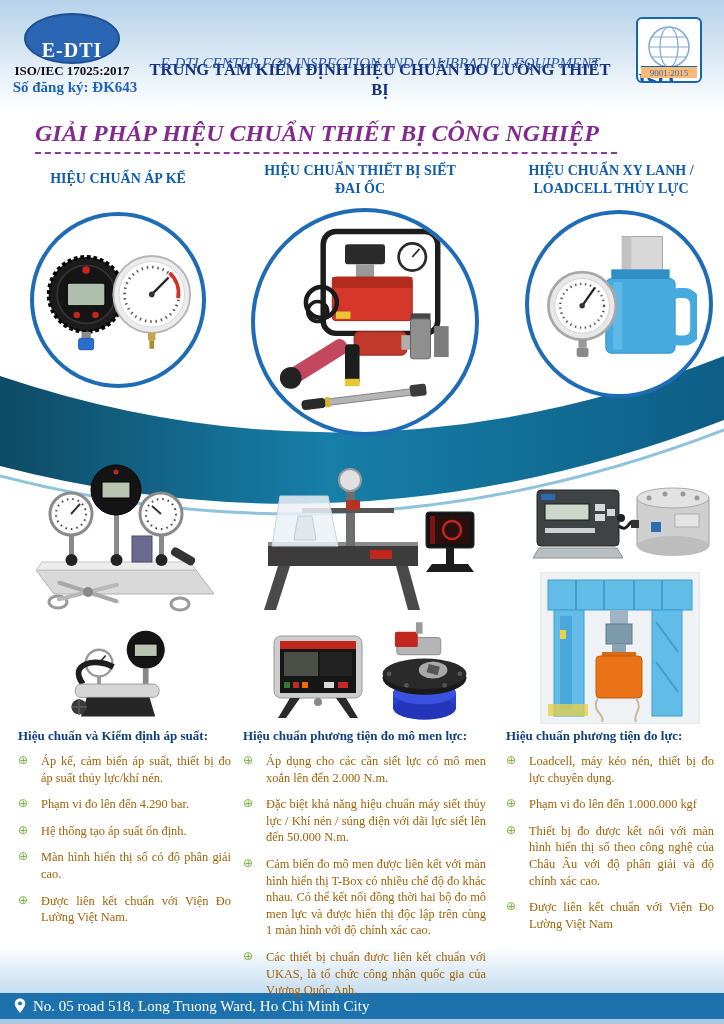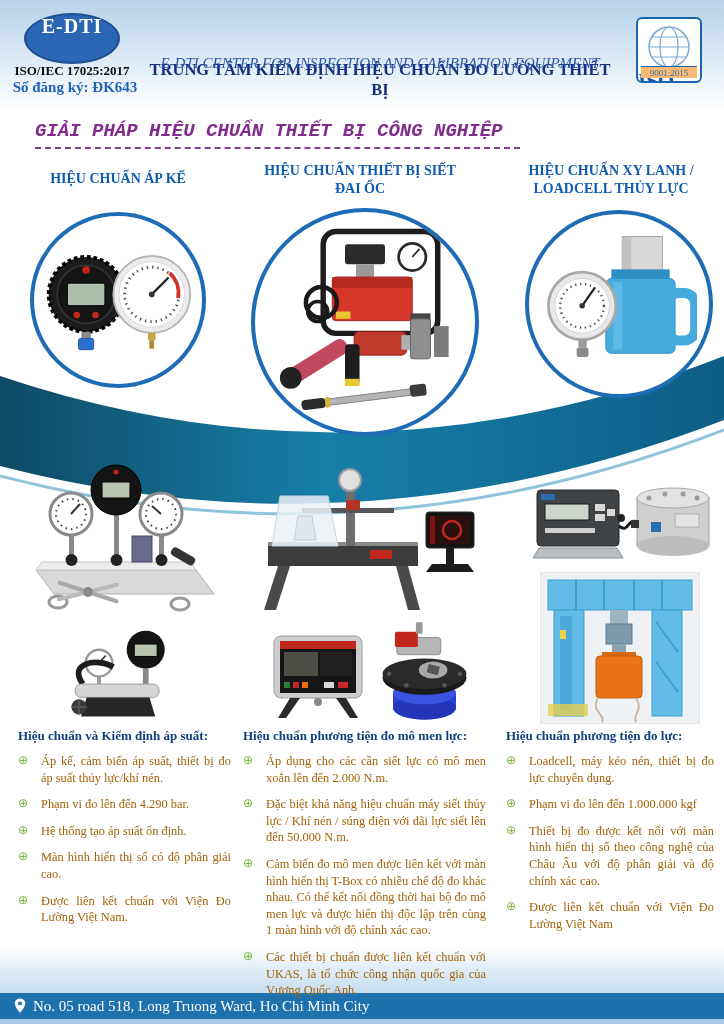--- a/index.html
+++ b/index.html
@@ -3,42 +3,42 @@
 <meta charset="utf-8">
 <style>
   html,body{margin:0;padding:0;background:#fff;}
   .page{position:relative;width:724px;height:1024px;background:#ffffff;overflow:hidden;
         font-family:"Liberation Serif","DejaVu Serif",serif;}
 
   
   .hdr{position:absolute;left:0;top:0;width:724px;height:112px;
        background:linear-gradient(180deg,#b7d2e9 0%,#cfe1f1 35%,#eaf2f9 70%,#ffffff 100%);}
   .logo-ellipse{position:absolute;left:24px;top:13px;width:92px;height:47px;border-radius:50%;
-       background:#2b66b4;border:2px solid #1f4f94;display:flex;align-items:flex-start;justify-content:center;}
+       background:#2b66b4;border:2px solid #1f4f94;display:flex;align-items:flex-end;justify-content:center;}
   .logo-ellipse span{color:#fff;font-weight:bold;font-size:20px;letter-spacing:1px;}
   .accred{position:absolute;left:2px;top:63px;width:140px;text-align:center;
        font-size:13px;font-weight:bold;color:#101010;}
   .reg{position:absolute;left:0px;top:79px;width:150px;text-align:center;
        font-size:15px;font-weight:bold;color:#1e63b8;}
   .title-vi{position:absolute;left:140px;top:30px;width:480px;text-align:center;
        font-size:16.5px;font-weight:bold;color:#14307f;margin-top:30px;}
   .title-en{position:absolute;left:140px;top:55px;width:480px;text-align:center;
        font-size:15px;font-style:italic;color:#2a58a8;}
   .iso-badge{position:absolute;left:636px;top:17px;width:62px;height:62px;background:#fff;
        border:2px solid #1565b0;border-radius:6px;overflow:hidden;}
   .iso-globe{position:absolute;left:0;top:0;width:100%;height:100%;opacity:.55;}
   .iso-txt{position:absolute;left:0;top:14px;width:100%;
        font-size:21px;font-weight:bold;color:#0b57a8;text-shadow:0 0 3px #fff,0 0 3px #fff;margin-top:36px;}
   .iso-sub{position:absolute;left:3px;right:3px;bottom:3px;text-align:center;font-size:9px;
        color:#2c6fae;border-top:1px solid #1565b0;background:#fdba74;padding-top:1px;}
 
   
   .section-title{position:absolute;left:35px;top:120px;display:inline-block;
-       font-size:19px;font-weight:bold;font-style:italic;color:#822a8e;
-       border-bottom:2px dashed #8b3a9a;padding-bottom:5px;padding-right:18px;font-family:Liberation Mono, monospace;}
+       font-size:24px;font-weight:bold;font-style:italic;color:#822a8e;
+       border-bottom:2px dashed #8b3a9a;padding-bottom:5px;padding-right:18px;}
 
   
   .cat{position:absolute;text-align:center;font-size:14px;font-weight:bold;color:#0f5caf;line-height:1.3;}
   .cat1{left:18px;top:170px;width:200px;}
   .cat2{left:262px;top:162px;width:196px;}
   .cat3{left:508px;top:162px;width:206px;}
 
   
   .swoosh{position:absolute;left:0;top:348px;width:724px;height:185px;z-index:1;}
 

